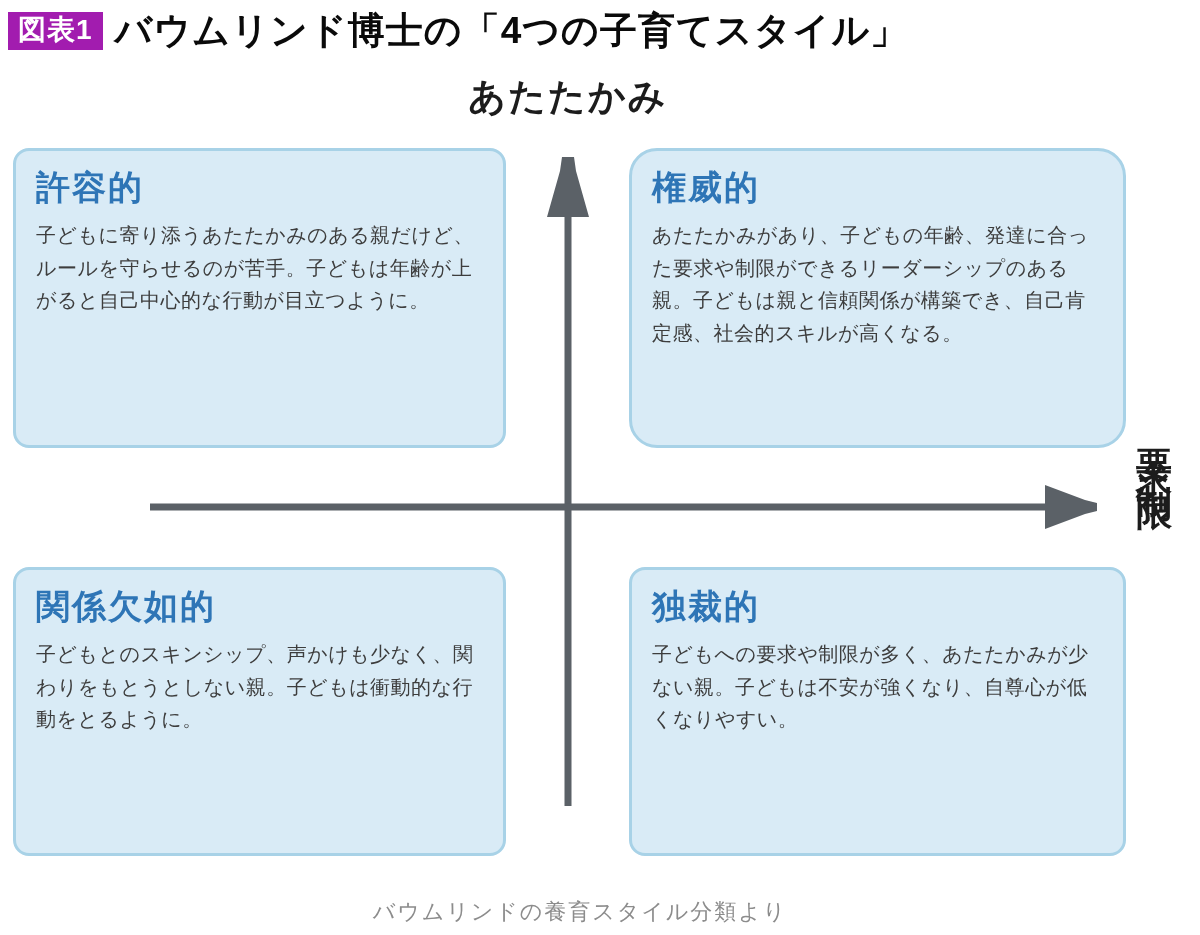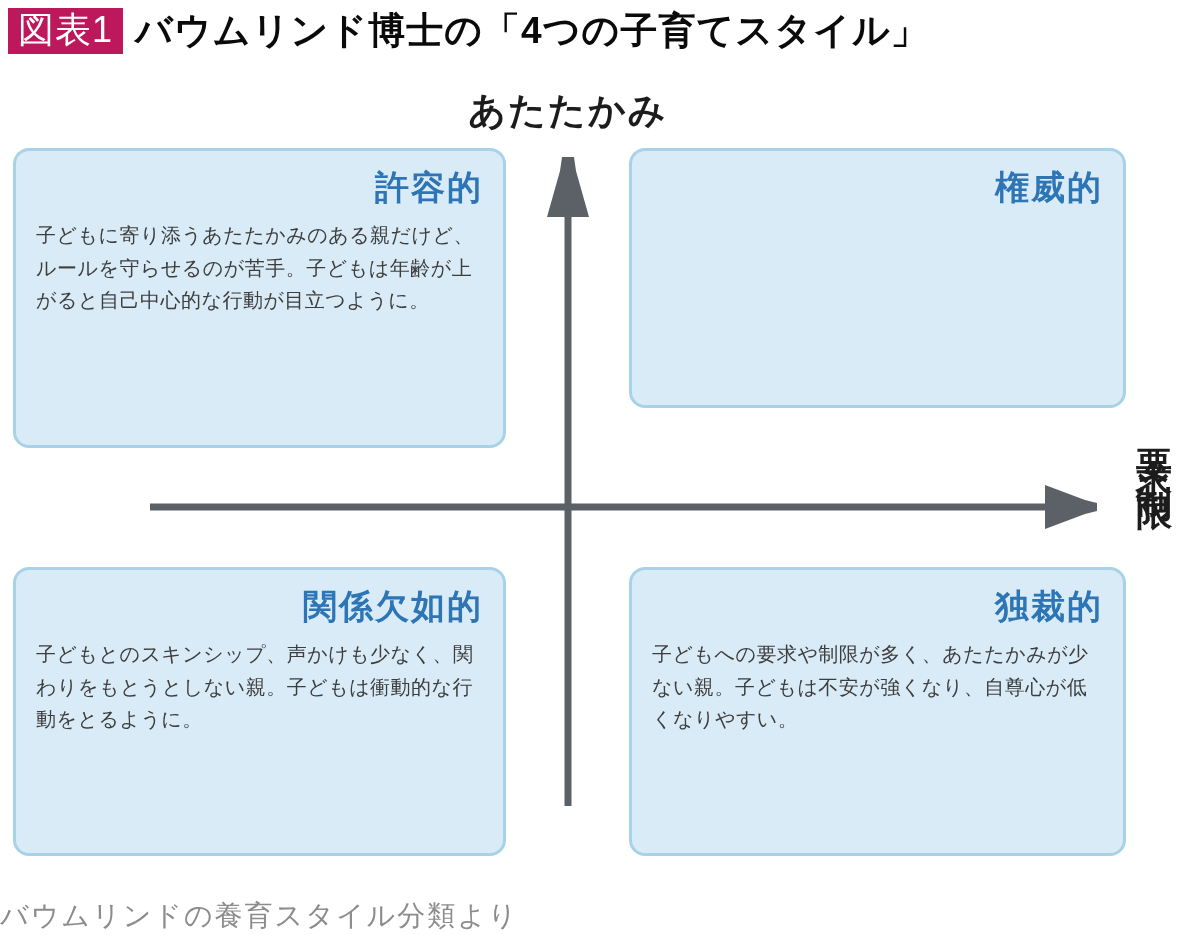--- a/index.html
+++ b/index.html
@@ -17,82 +17,82 @@
     background:#fff;
     font-family:"Liberation Sans","DejaVu Sans",sans-serif;
     overflow:hidden;
   }
   
   .header{
     position:absolute;left:8px;top:6px;
     display:flex;align-items:center;gap:12px;
   }
   .badge{
-    background:#be185d;color:#fff;
-    font-size:36px;font-weight:normal;
+    background:#a21caf;color:#fff;
+    font-size:28px;font-weight:bold;
     padding:4px 10px 6px 10px;
     line-height:1;
     letter-spacing:1px;
   }
   .title{
     font-size:37px;font-weight:bold;color:#0a0a0a;
     letter-spacing:1px;
     white-space:nowrap;
   }
   
   .v-axis-label{
-    position:absolute;left:568px;top:86px;
+    position:absolute;left:568px;top:72px;
     transform:translateX(-50%);
     font-size:37px;font-weight:bold;color:#1c1c1c;
     letter-spacing:2px;white-space:nowrap;
   }
   .h-axis-label{
     position:absolute;left:1136px;top:420px;
     writing-mode:vertical-rl;
     font-size:36px;font-weight:bold;color:#1c1c1c;
     letter-spacing:12px;line-height:1;
   }
   
   .qbox{
     position:absolute;
     background:var(--box-fill);
     border:3px solid var(--box-border);
     border-radius:16px;
     box-sizing:border-box;
     padding:8px 20px 0 20px;
   }
   .qbox.tl{left:13px;top:148px;width:493px;height:300px;}
-  .qbox.tr{left:629px;top:148px;width:497px;height:260px;}
+  .qbox.tr{left:629px;top:148px;width:497px;height:300px;border-radius:28px;}
   .qbox.bl{left:13px;top:567px;width:493px;height:289px;}
   .qbox.br{left:629px;top:567px;width:497px;height:289px;}
   .qtitle{
-    text-align:right;
+    text-align:left;
     font-size:34px;font-weight:bold;
     color:var(--quadrant-title);
     margin:6px 0 8px 0;
     letter-spacing:2px;
   }
   .qbody{
     font-size:20px;
     color:var(--body-text);
     line-height:1.63;
     letter-spacing:0.5px;
     text-align:left;
   }
   
   .axes-svg{
     position:absolute;left:0;top:0;
     pointer-events:none;
   }
   
   .caption{
     position:absolute;left:0;top:897px;width:1160px;
-    display:flex;justify-content:flex-start;gap:26px;
+    display:flex;justify-content:center;gap:26px;
     font-family:"Liberation Serif","DejaVu Serif",serif;
-    font-size:28px;color:var(--caption-text);
+    font-size:22px;color:var(--caption-text);
     letter-spacing:2px;white-space:nowrap;
   }
 </style>
 </head>
 <body>
 
 <div class="figure">
 
   <div class="header">
     <span class="badge">図表1</span>
@@ -110,20 +110,21 @@
     <polygon points="1045,485 1045,529 1085,514 1097,511 1097,503 1085,500" fill="#5b6167"></polygon>
   </svg>
 
   <div class="qbox tl">
     <div class="qtitle">許容的</div>
     <div class="qbody">子どもに寄り添うあたたかみのある親だけど、ルールを守らせるのが苦手。子どもは年齢が上がると自己中心的な行動が目立つように。</div>
   </div>
 
   <div class="qbox tr">
     <div class="qtitle">権威的</div>
+    <div class="qbody">あたたかみがあり、子どもの年齢、発達に合った要求や制限ができるリーダーシップのある親。子どもは親と信頼関係が構築でき、自己肯定感、社会的スキルが高くなる。</div>
   </div>
 
   <div class="qbox bl">
     <div class="qtitle">関係欠如的</div>
     <div class="qbody">子どもとのスキンシップ、声かけも少なく、関わりをもとうとしない親。子どもは衝動的な行動をとるように。</div>
   </div>
 
   <div class="qbox br">
     <div class="qtitle">独裁的</div>
     <div class="qbody">子どもへの要求や制限が多く、あたたかみが少ない親。子どもは不安が強くなり、自尊心が低くなりやすい。</div>

